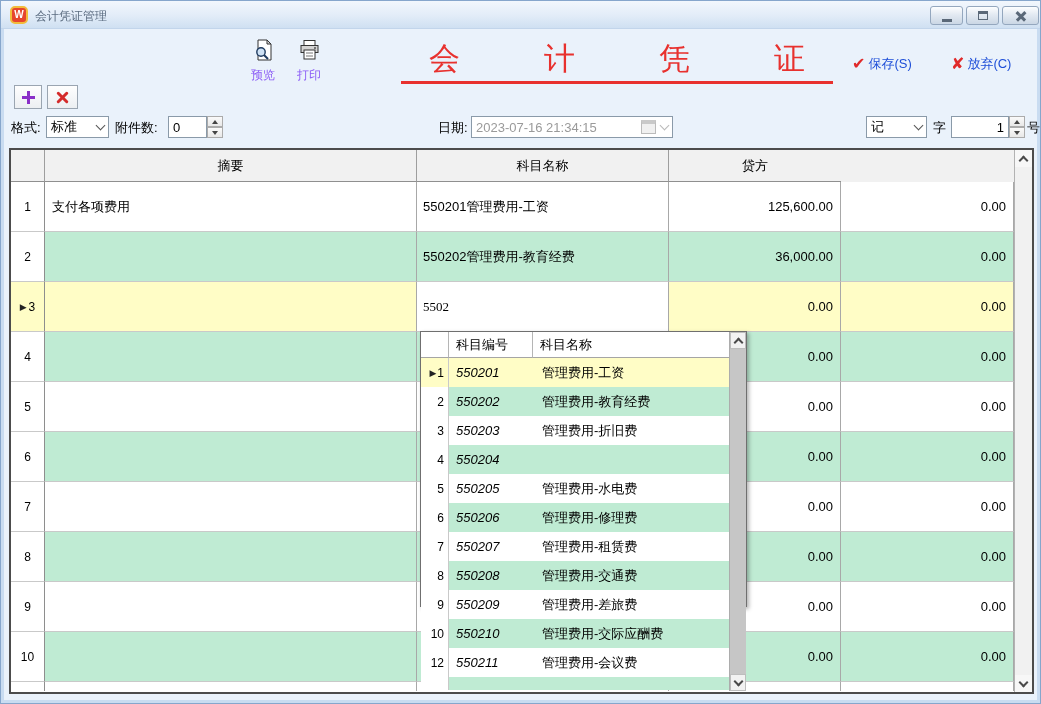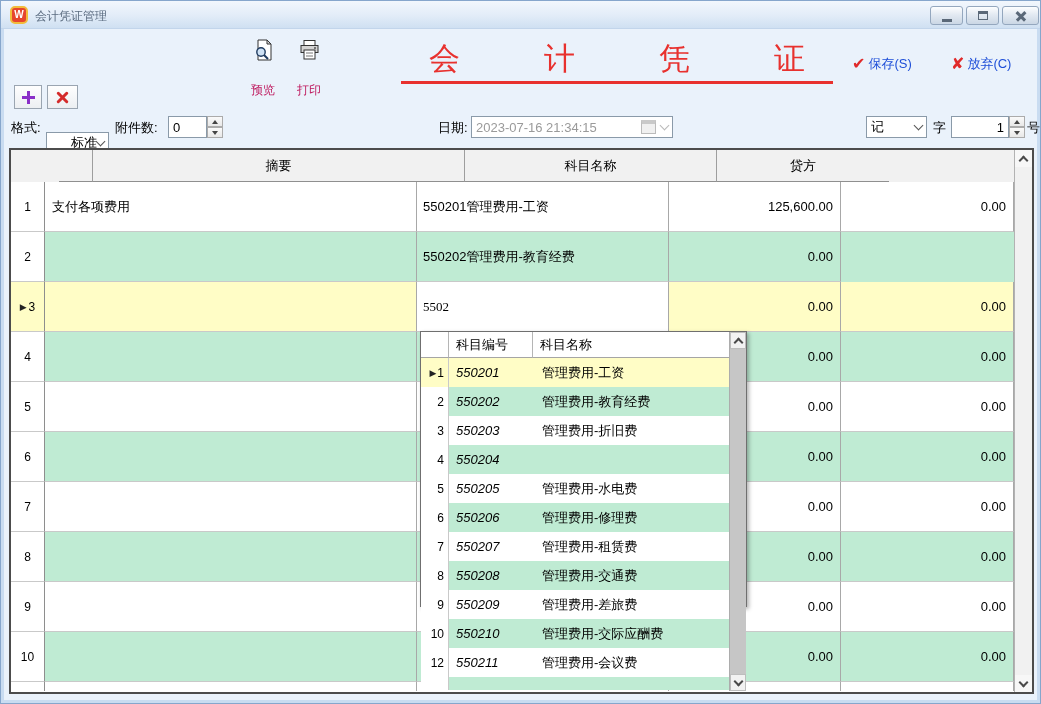--- a/index.html
+++ b/index.html
@@ -31,21 +31,21 @@
   .g-min{ width:10px; height:3px; background:#5A6878; margin-top:9px; }
   .g-max{ width:10px; height:9px; border:1px solid #5A6878; border-top-width:3px; background:transparent; }
   .g-close{ position:relative; width:14px; height:14px; }
   .g-close::before,.g-close::after{
     content:""; position:absolute; left:1px; top:6px; width:12px; height:2.5px; background:#5A6878;
   }
   .g-close::before{ transform:rotate(45deg); }
   .g-close::after{ transform:rotate(-45deg); }
   
   .tool-btn{ position:absolute; top:38px; width:44px; text-align:center; cursor:pointer; }
-  .tool-btn .lbl{ font-size:12px; color:#be185d; display:block; margin-top:16px;text-align:center; }
+  .tool-btn .lbl{ font-size:12px; color:#8b5cf6; display:block; margin-top:1px;text-align:center; }
   .voucher-heading{
     position:absolute; left:400px; top:36px; width:432px; height:47px;
     display:flex; justify-content:space-between; padding:0 28px;
     border-bottom:3px solid #E8312E;
     color:#E8312E; font-size:31px; line-height:44px;
   }
   .act-btn{ position:absolute; top:52px; height:22px; display:flex; align-items:center; gap:3px; cursor:pointer; }
   .act-btn .mark{ font-size:16px; font-weight:bold; color:#E02A2A; line-height:18px; }
   .act-btn .txt{ font-size:13px; color:#1d4ed8; }
   
@@ -76,21 +76,21 @@
   .tri-down{ width:0; height:0; border-left:3.5px solid transparent; border-right:3.5px solid transparent; border-top:4.5px solid #444; }
   .cal-icon{ width:15px; height:14px; border:1px solid #BBB; background:#F0F0F0;
     border-top:4px solid #C9C9C9; margin-right:5px; }
   
   .vtable{
     position:absolute; left:8px; top:147px; width:1025px; height:546px;
     background:#fff; border:2px solid #4C4C4C;
   }
   .tgrid{ position:absolute; left:0; top:0; width:1003px; }
   .thead,.trow{ display:grid; grid-template-columns:34px 372px 252px 172px 173px; }
-  .thead{ height:32px; background:#F1F1F1;padding-left:48px; }
+  .thead{ height:32px; background:#F1F1F1; }
   .th{ display:flex; align-items:center; justify-content:center; font-size:13px;
     border-right:1px solid #9E9E9E; border-bottom:1px solid #8F8F8F; }
   .trow{ height:50px; }
   .tc{ border-right:1px solid #A8A8A8; border-bottom:1px solid #C9C9C9;
     display:flex; align-items:center; font-size:13px; overflow:hidden; }
   .bg-white{ background:#FFFFFF; } .bg-green{ background:#BFEBD3; } .bg-yellow{ background:#FFFDC6; }
   .trow .c-num{ background:#fff; justify-content:center; font-size:12px; border-right:1px solid #8E8E8E; gap:2px; }
   .trow.row-current .c-num{ background:#FFFDC6; }
   .cur-arrow{ font-size:9px; color:#222; }
   .c-sum{ padding-left:7px; } .c-subj{ padding-left:6px; }
@@ -186,21 +186,21 @@
   </div>
 
   <div class="sq-btn" style="left:13px;width:28px;">
       <div class="plus-glyph"></div>
     </div>
   <div class="sq-btn" style="left:46px;width:31px;">
       <div class="x-glyph"></div>
     </div>
 
   <span class="flabel" style="left:10px;">格式:</span>
-  <div class="fbox" style="left:45px;width:63px;justify-content:flex-end;margin-top:16px;">
+  <div class="fbox" style="left:45px;width:63px;justify-content:space-between;">
     <span>标准</span>
     <span class="chev"></span>
   </div>
   <span class="flabel" style="left:114px;">附件数:</span>
   <div class="fbox" style="left:167px;width:39px;">
     <span>0</span>
   </div>
   <div class="stepper" style="left:206px;">
     <div class="spin">
         <div class="tri-up"></div>
@@ -250,20 +250,21 @@
             <div class="tc c-num">1</div>
             <div class="tc c-sum">支付各项费用</div>
             <div class="tc c-subj">550201管理费用-工资</div>
             <div class="tc c-amt">125,600.00</div>
             <div class="tc c-amt">0.00</div>
           </div>
           <div class="trow bg-green">
             <div class="tc c-num">2</div>
             <div class="tc c-sum"></div>
             <div class="tc c-subj">550202管理费用-教育经费</div>
+            <div class="tc c-amt">36,000.00</div>
             <div class="tc c-amt">0.00</div>
           </div>
           <div class="trow bg-yellow row-current">
             <div class="tc c-num"><span class="cur-arrow">▶</span>3</div>
             <div class="tc c-sum"></div>
             <div class="tc c-subj cell-editing">5502</div>
             <div class="tc c-amt">0.00</div>
             <div class="tc c-amt">0.00</div>
           </div>
           <div class="trow bg-green">

